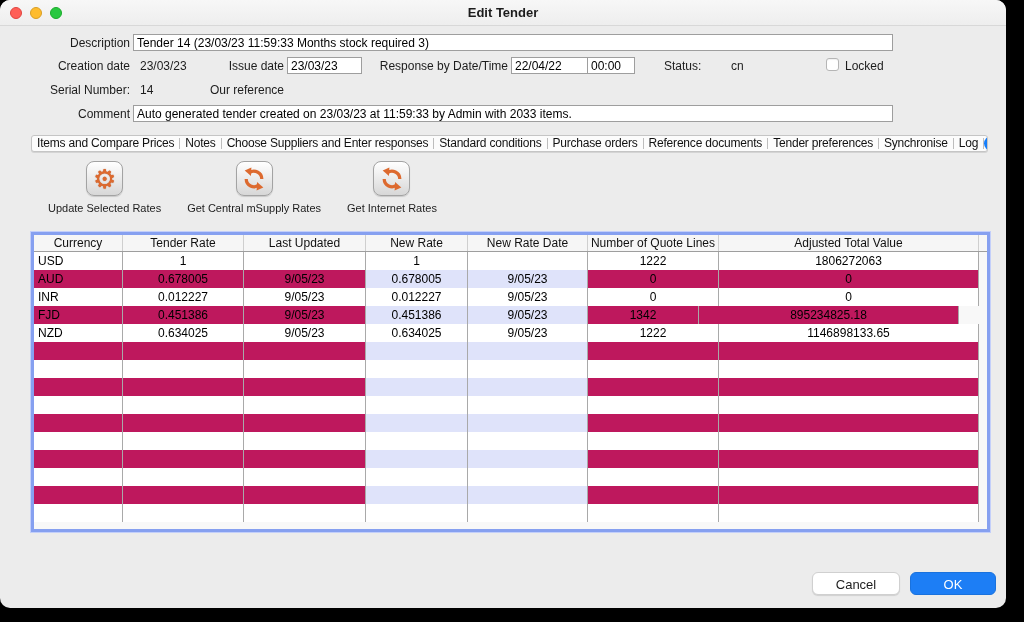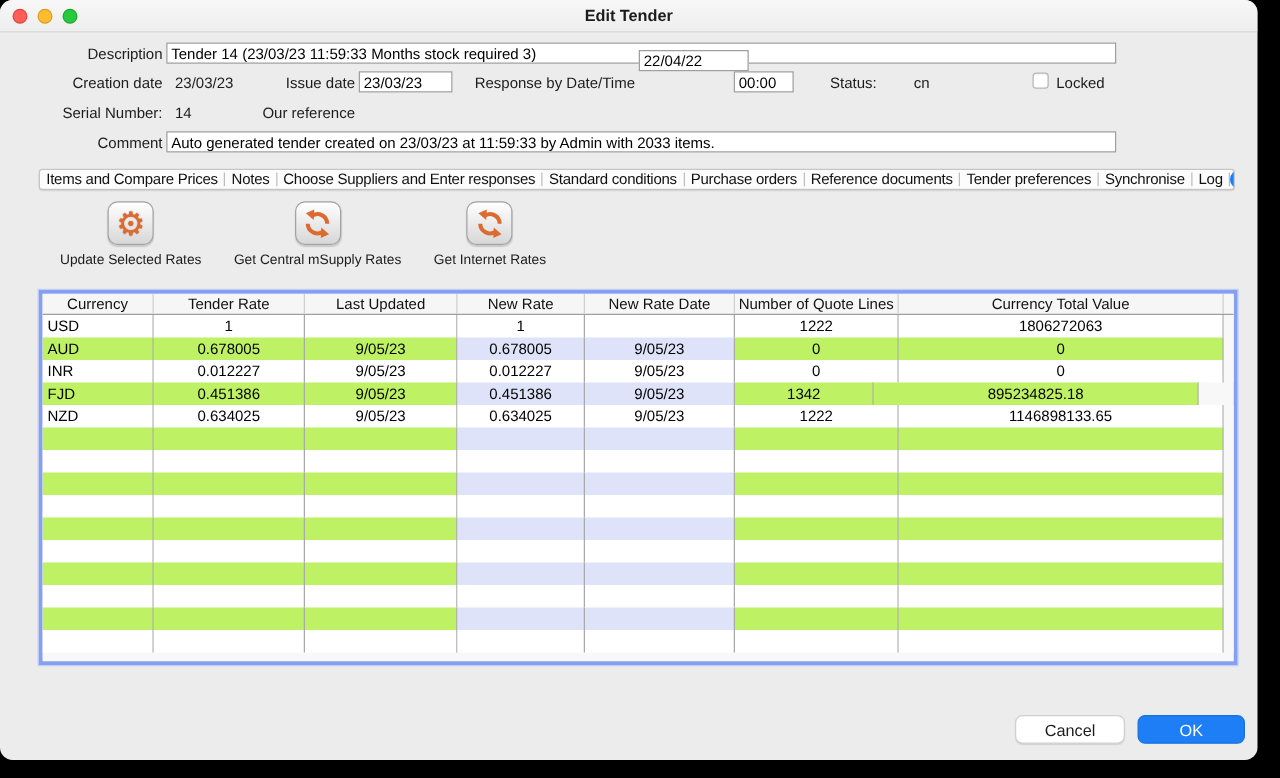--- a/index.html
+++ b/index.html
@@ -79,21 +79,21 @@
     border-right:1px solid #cfcfcf; overflow:hidden; white-space:nowrap;
   }
   .th:last-child { border-right:none; }
   .trow { display:flex; height:18px; }
   .td {
     font-size:12px; color:#000; text-align:center; line-height:18px;
     border-right:1px solid #a9a9a9; overflow:hidden; white-space:nowrap;
     background:#fff;
   }
   .td.left { text-align:left; padding-left:4px; }
-  .trow.striped .td { background:#bef264; }
+  .trow.striped .td { background:#be185d; }
   .trow.striped .td.nr { background:#dfe3fa; }
   .td.gutter { background:#f8f8f8 !important; border-right:none; }
   
   .btn {
     position:absolute; top:572px; height:23px; border-radius:6px;
     font-size:13px; line-height:23px; text-align:center; cursor:default;
   }
   .btn.cancel {
     left:812px; width:88px; background:#ffffff; color:#1c1c1c;
     border:1px solid #d0d0d0; box-shadow:0 1px 1px rgba(0,0,0,0.12);
@@ -120,21 +120,21 @@
   <div class="form">
 
     <span class="flabel" style="left:30px;top:9px;width:100px;">Description</span>
     <input class="tinput" style="left: 133px; top: 8px; width: 760px;" value="Tender 14 (23/03/23 11:59:33 Months stock required 3)">
 
     <span class="flabel" style="left:30px;top:32px;width:100px;">Creation date</span>
     <span class="fstatic" style="left:140px;top:32px;">23/03/23</span>
     <span class="flabel" style="left:194px;top:32px;width:90px;">Issue date</span>
     <input class="tinput" style="left: 287px; top: 31px; width: 75px;" value="23/03/23">
     <span class="flabel" style="left:370px;top:32px;width:138px;">Response by Date/Time</span>
-    <input class="tinput" style="left: 511px; top: 14px; width: 88px;" value="22/04/22">
+    <input class="tinput" style="left: 511px; top: 31px; width: 88px;" value="22/04/22">
     <input class="tinput" style="left: 587px; top: 31px; width: 48px;" value="00:00">
     <span class="fstatic" style="left:664px;top:32px;">Status:</span>
     <span class="fstatic" style="left:731px;top:32px;">cn</span>
     <span class="checkbox" style="left:826px;top:32px;"></span>
     <span class="fstatic" style="left:845px;top:32px;">Locked</span>
 
     <span class="flabel" style="left:30px;top:56px;width:100px;">Serial Number:</span>
     <span class="fstatic" style="left:140px;top:56px;">14</span>
     <span class="flabel" style="left:184px;top:56px;width:100px;">Our reference</span>
 
@@ -200,21 +200,21 @@
     </div>
 
   <div class="table-wrap">
     <div class="thead">
         <div class="th" style="width: 89px;">Currency</div>
         <div class="th" style="width: 121px;">Tender Rate</div>
         <div class="th" style="width: 122px;">Last Updated</div>
         <div class="th" style="width: 102px;">New Rate</div>
         <div class="th" style="width: 120px;">New Rate Date</div>
         <div class="th" style="width: 131px;">Number of Quote Lines</div>
-        <div class="th" style="width: 260px;">Currency Total Value</div>
+        <div class="th" style="width: 260px;">Adjusted Total Value</div>
         <div class="th" style="width: 8px;"></div>
       </div>
     <div class="tbody">
         <div class="trow">
           <div class="td left" style="width: 89px;">USD</div>
           <div class="td" style="width: 121px;">1</div>
           <div class="td" style="width: 122px;"></div>
           <div class="td nr" style="width: 102px;">1</div>
           <div class="td nr" style="width: 120px;"></div>
           <div class="td" style="width: 131px;">1222</div>

